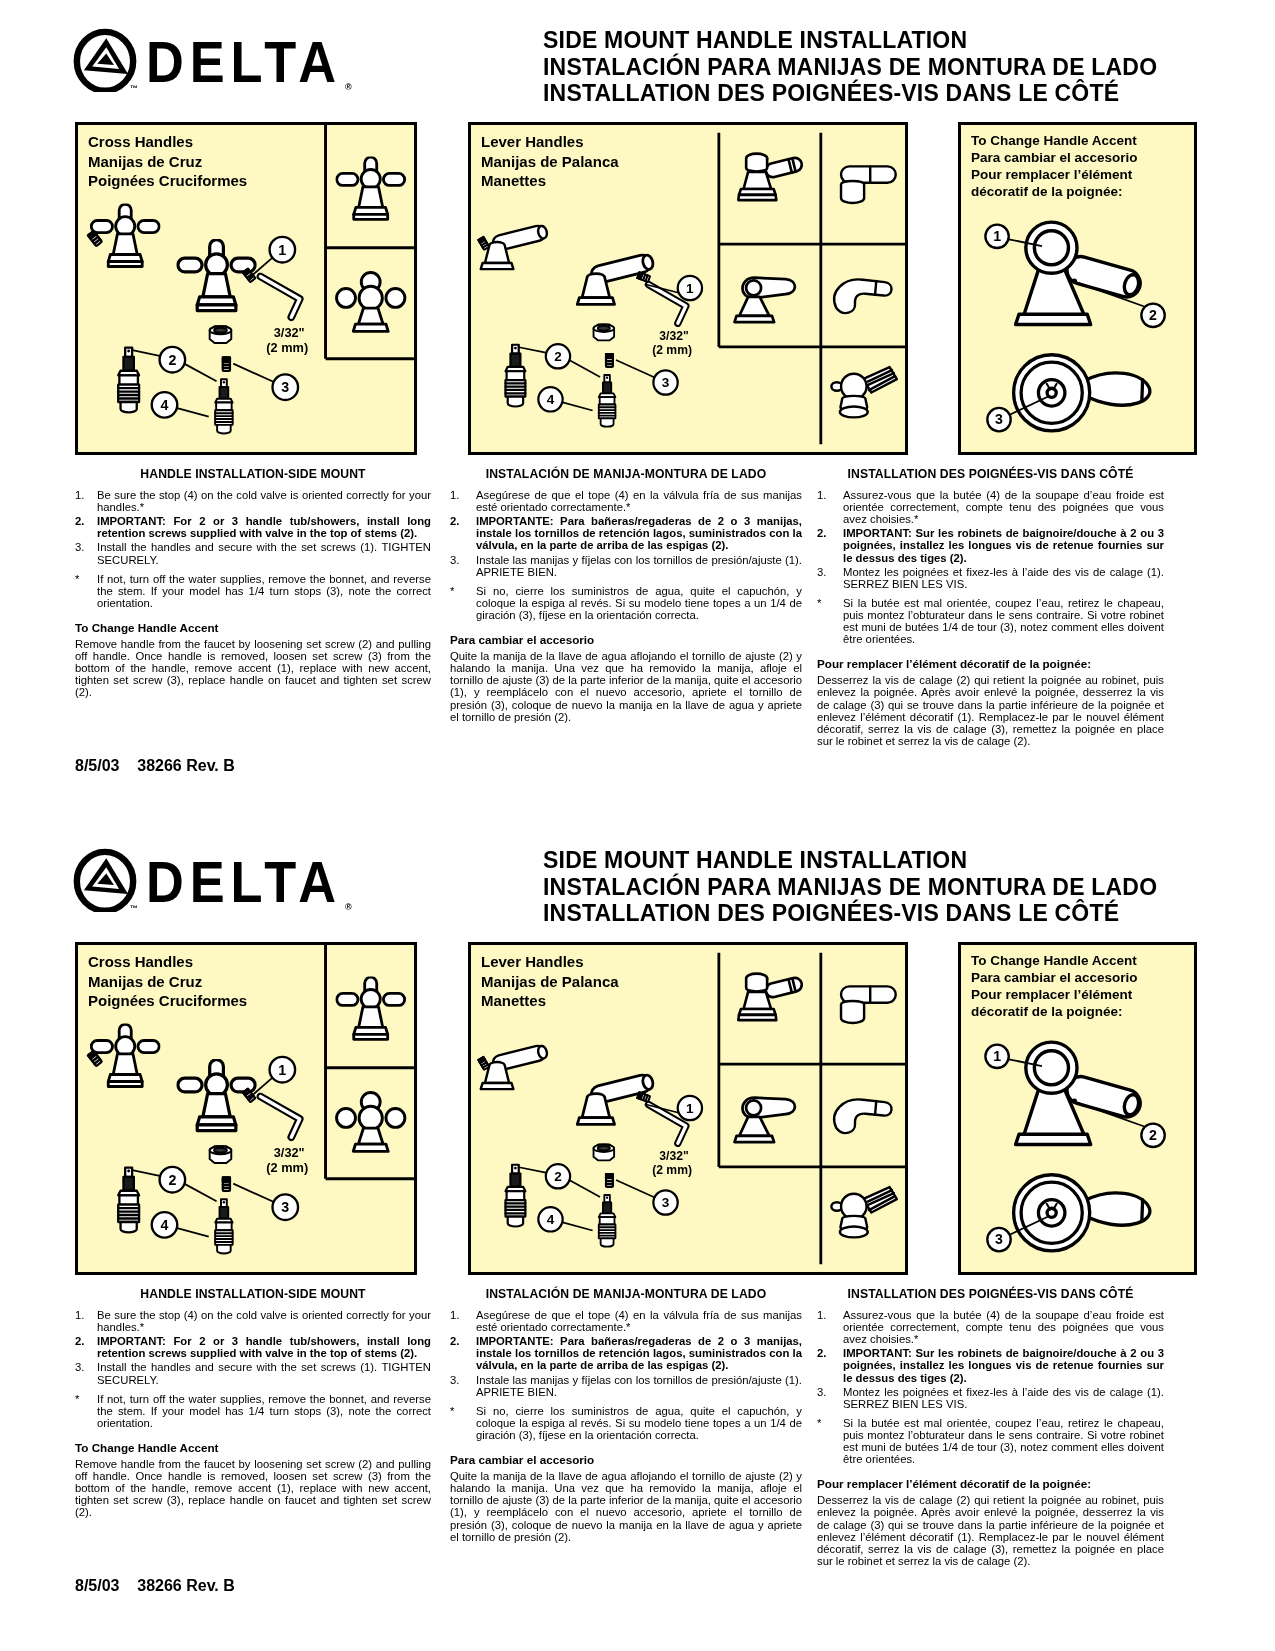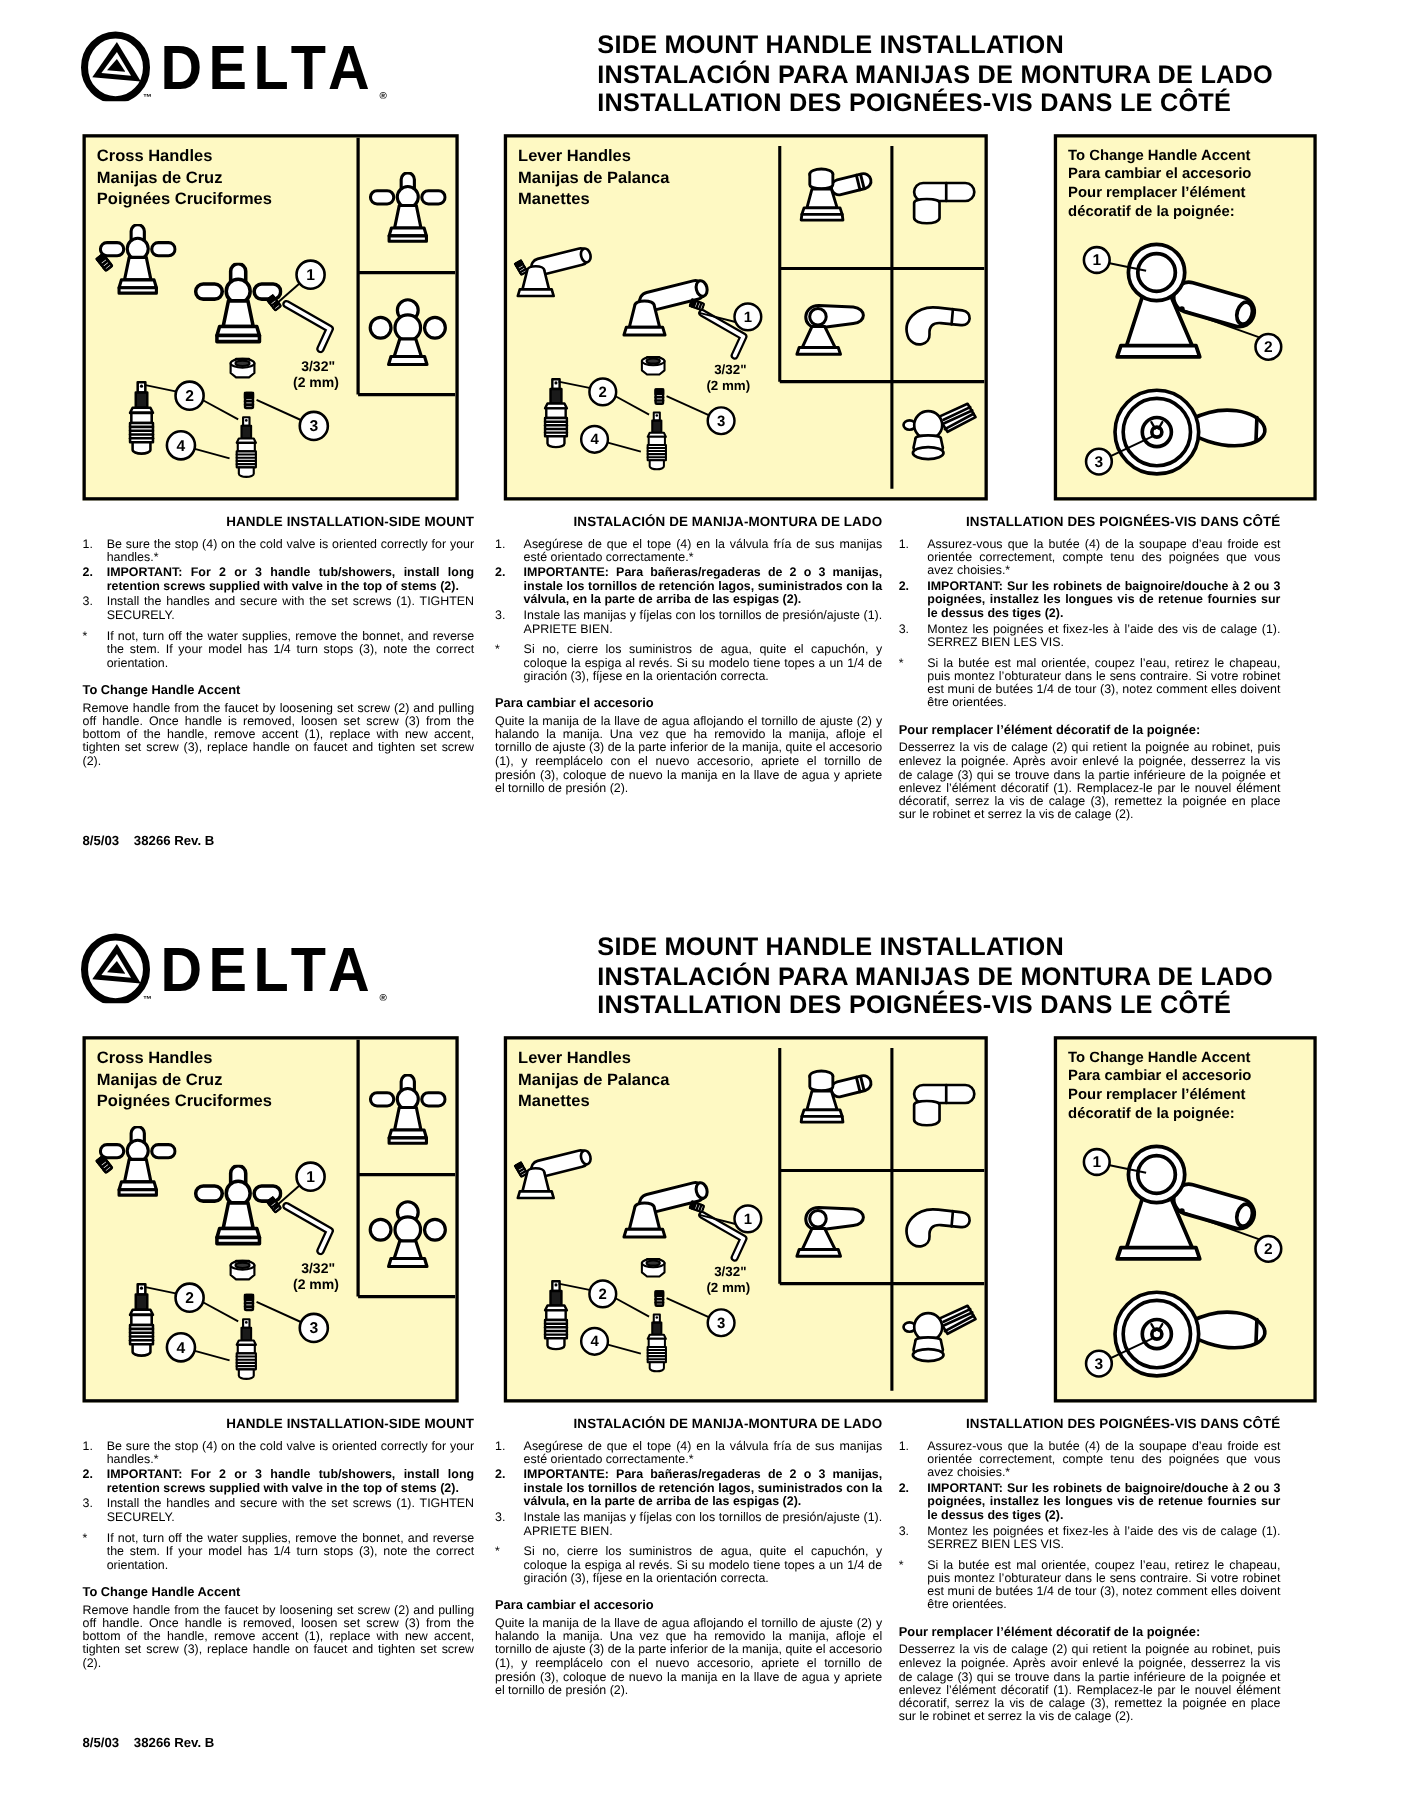--- a/index.html
+++ b/index.html
@@ -9,45 +9,45 @@
   
   .logo{position:absolute;left:73px;top:28px;display:flex;align-items:flex-start}
   .logo-icon{width:64px;height:64px}
   .logo-tm{font-size:8px;font-weight:bold;margin-top:56px;margin-left:-7px}
   .logo-word{font-size:54px;font-weight:bold;letter-spacing:6px;line-height:64px;margin-left:8px;transform:scale(.97,1.05);transform-origin:left top}
   .logo-reg{font-size:9px;font-weight:bold;margin-top:54px;margin-left:-3px}
   .titles{position:absolute;left:543px;top:27px;font-weight:bold;font-size:23px;line-height:26.5px;white-space:nowrap;letter-spacing:.2px}
   
   .box{position:absolute;top:122px;height:333px;border:3px solid #000;background:#fef9c3}
   .box-cross{left:75px;width:342px}
-  .box-lever{left:458px;width:440px}
+  .box-lever{left:468px;width:440px}
   .box-accent{left:958px;width:239px}
   .box-title{position:absolute;left:10px;top:7px;font-weight:bold;font-size:15px;line-height:19.5px;z-index:2}
   .box-accent .box-title{font-size:13.5px;line-height:17px}
   .diagram{position:absolute;left:0;top:0;width:100%;height:100%;display:block}
   .ol{fill:#fff;stroke:#000;stroke-width:4;stroke-linejoin:round;stroke-linecap:round}
   .gridline{stroke:#000;stroke-width:3}
   .callout line{stroke:#000;stroke-width:1.8}
   .callout circle{fill:#fff;stroke:#000;stroke-width:2.4}
   .callout text{font-size:14.5px;font-weight:bold;text-anchor:middle;fill:#000}
   .dlabel{font-size:13px;font-weight:bold;text-anchor:middle;fill:#000}
   
   .col{position:absolute;top:468px;font-size:11.3px;line-height:12.1px;text-align:justify}
   .col-en{left:75px;width:356px}
   .col-es{left:450px;width:352px}
   .col-fr{left:817px;width:347px}
-  .col-head{font-weight:bold;font-size:12.2px;margin-bottom:9px;text-align:right;letter-spacing:.1px}
+  .col-head{font-weight:bold;font-size:12.2px;margin-bottom:9px;text-align:center;letter-spacing:.1px}
   .item{display:flex;margin-bottom:2px}
   .item .mark{width:22px;flex:none}
   .col-es .item .mark,.col-fr .item .mark{width:26px}
   .item.star{margin-top:7px}
   .item.b .mark,.item.b .txt{font-weight:bold}
   .txt{flex:1}
   .accent-head{font-weight:bold;margin-top:13px;margin-bottom:4px;text-align:left;font-size:11.7px}
-  .footer{position:absolute;left:75px;top:757px;font-weight:bold;font-size:12px;white-space:pre}
+  .footer{position:absolute;left:75px;top:757px;font-weight:bold;font-size:16px;white-space:pre}
 </style>
 </head>
 <body>
 
 <svg width="0" height="0" style="position:absolute" aria-hidden="true">
   <defs>
     <symbol id="s-cross" viewBox="0 0 100 100">
       <g class="ol">
         <rect x="41.5" y="1" width="17" height="30" rx="8.5"></rect>
         <rect x="2" y="24" width="30" height="17" rx="8.5"></rect>

